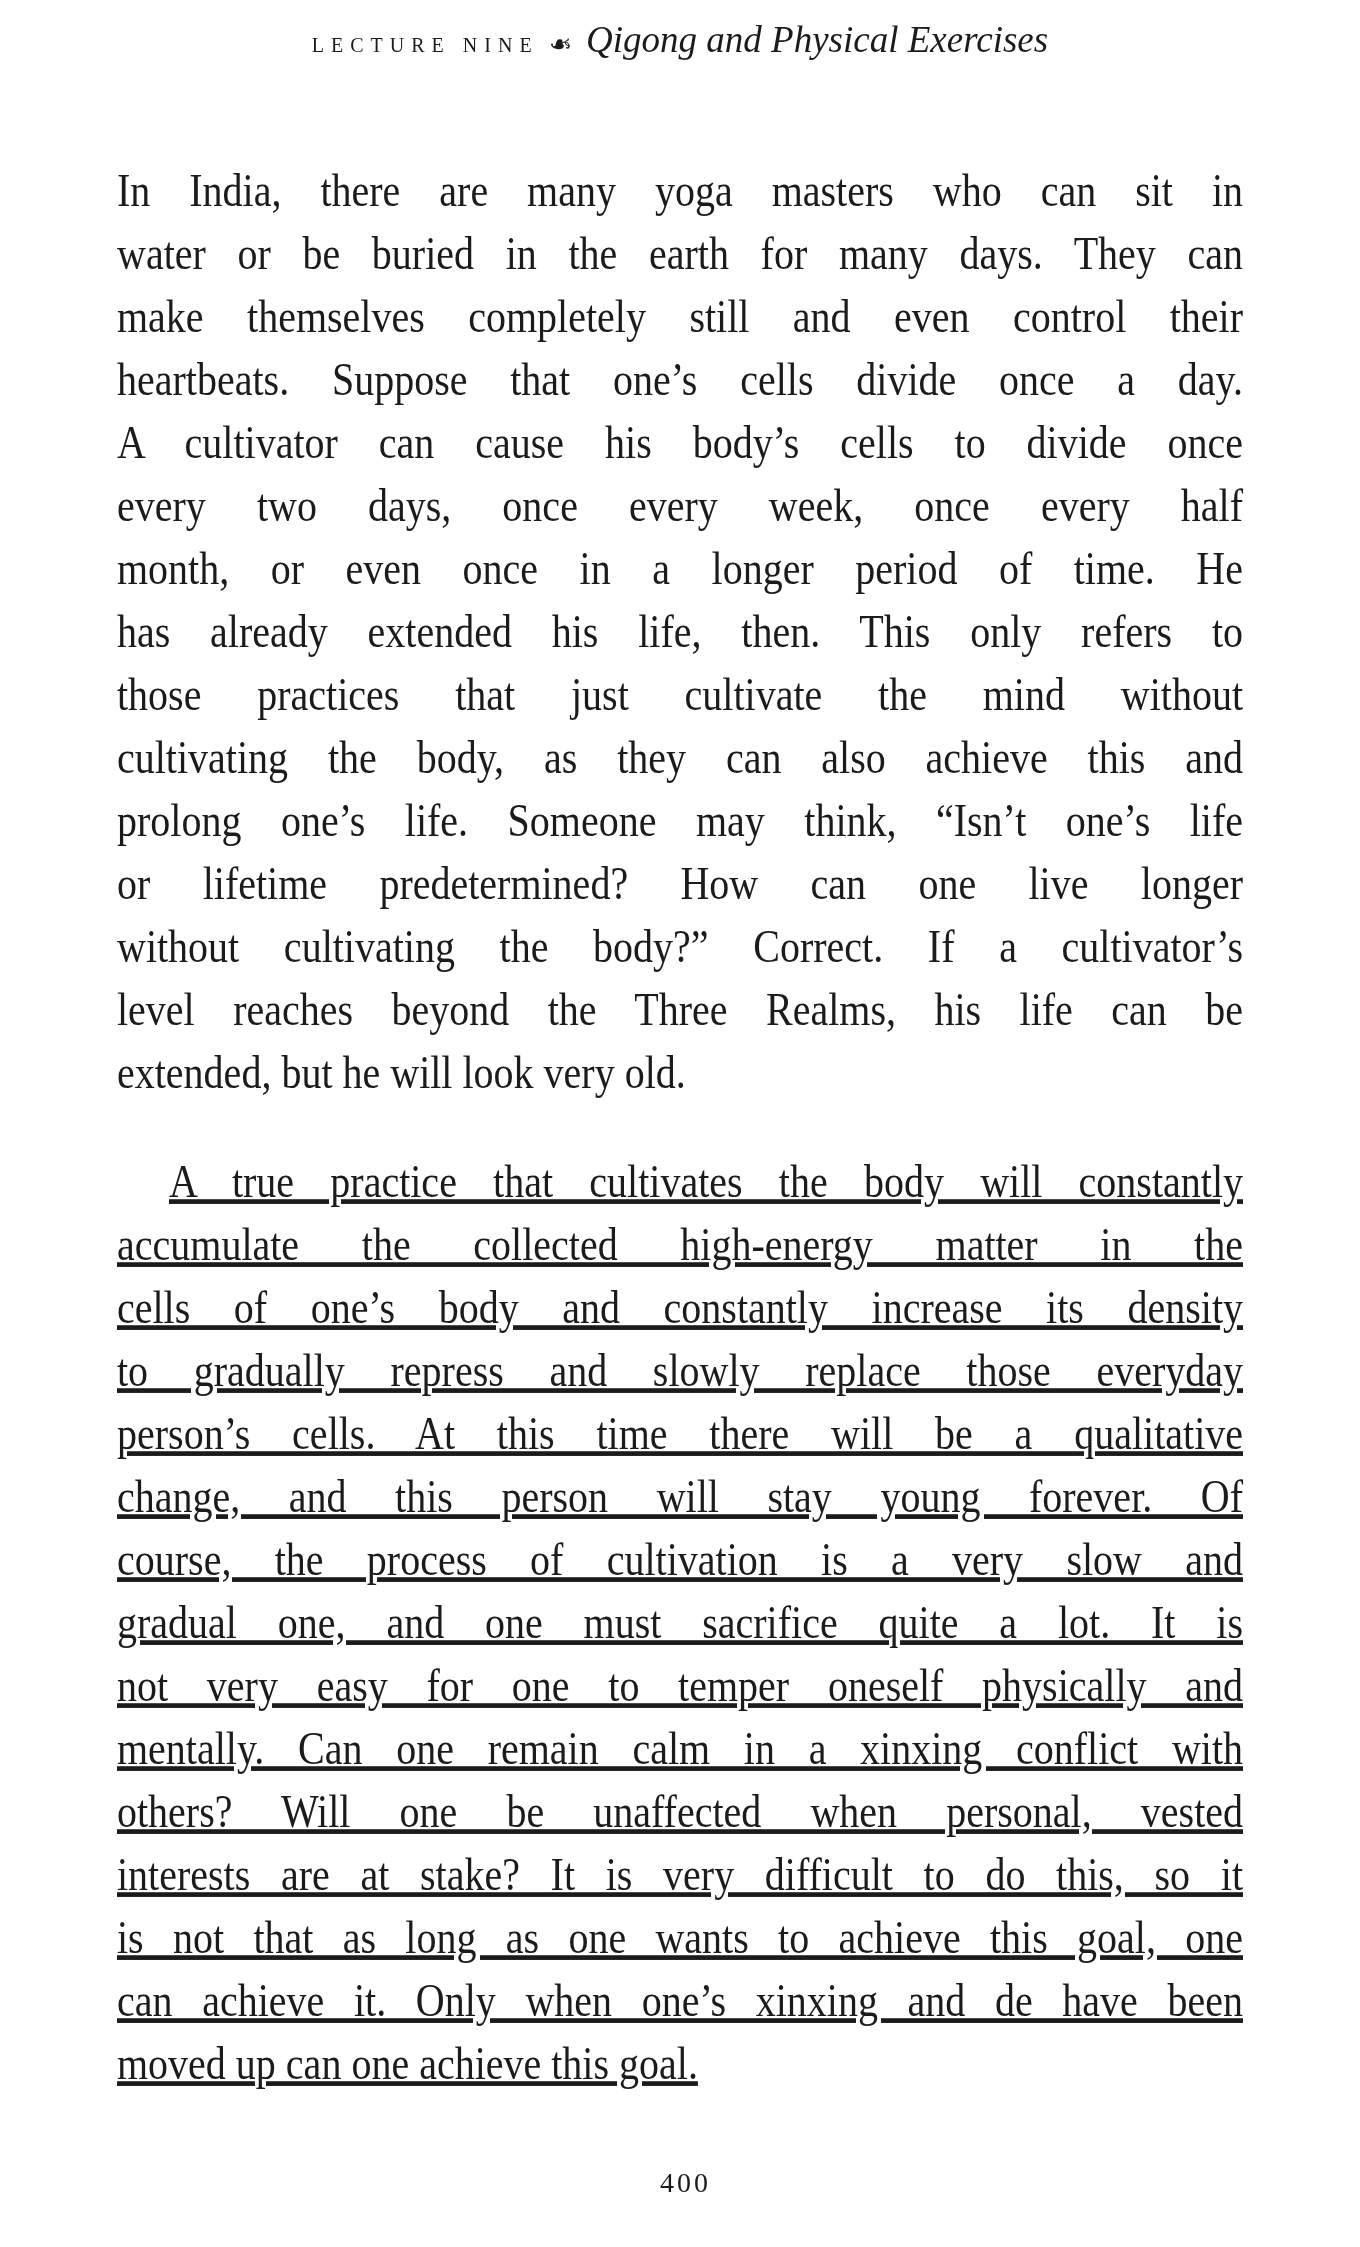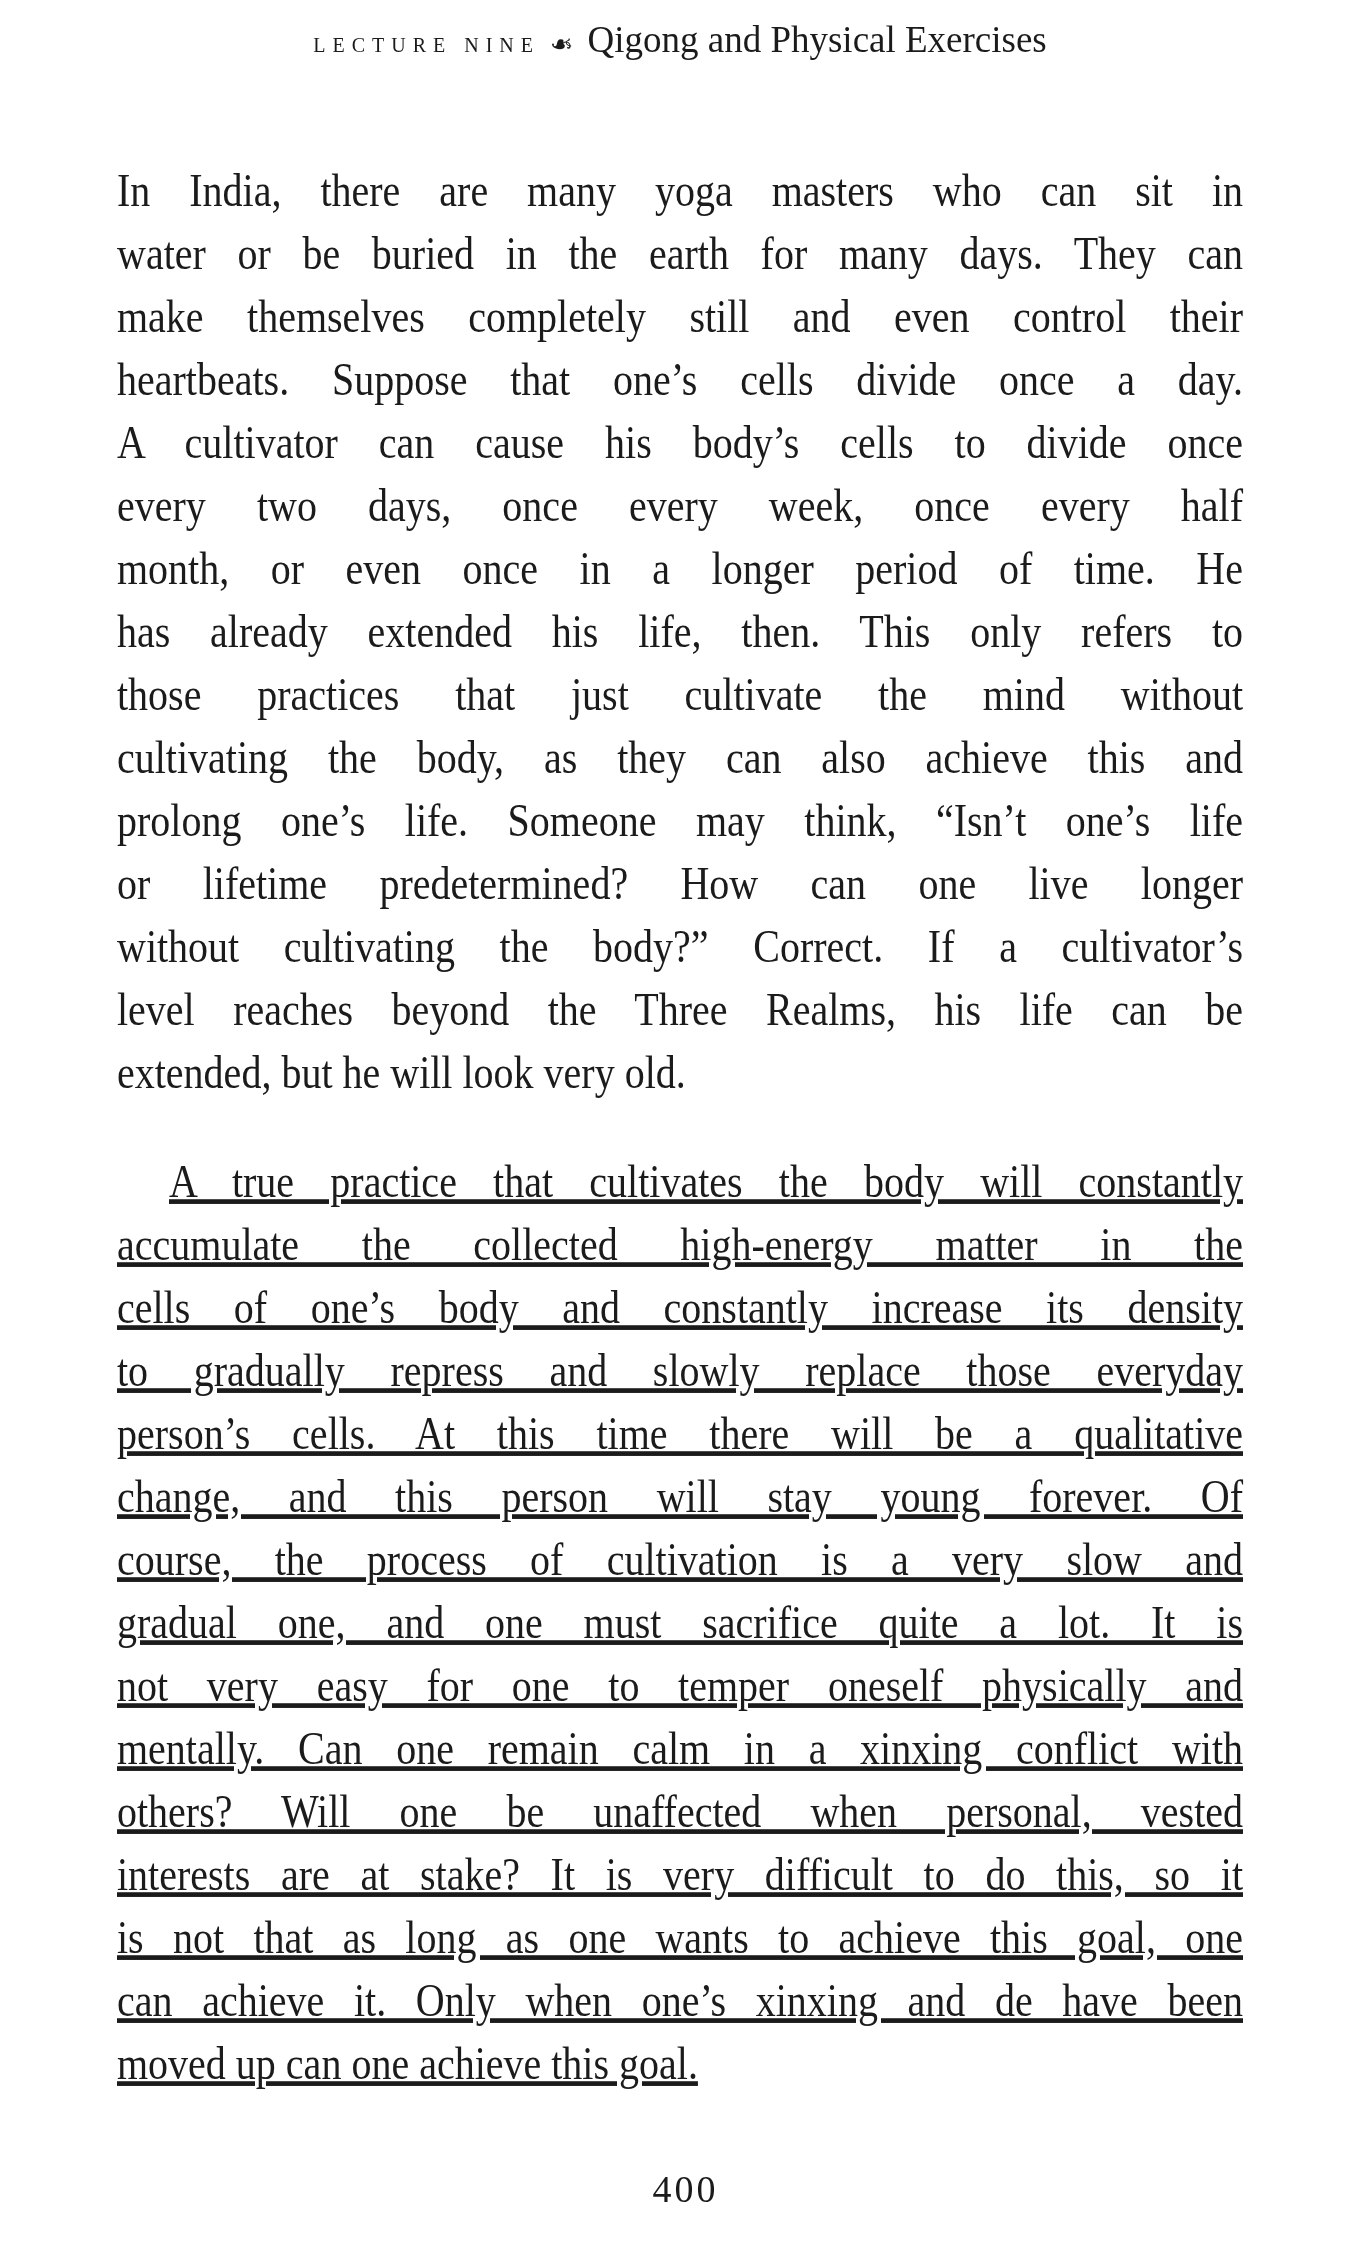--- a/index.html
+++ b/index.html
@@ -29,20 +29,21 @@
   }
   .running-head .ornament {
     font-family: "DejaVu Sans", "Liberation Serif", serif;
     font-size: 28px;
     margin: 0 10px 0 6px;
     display: inline-block;
     transform: scaleX(-1);
     vertical-align: -2px;
   }
   .running-head .chapter {
+    font-style: italic;
     font-size: 37px;
   }
   
   .body-text {
     width: 1126px;
     margin: 98px auto 0 auto;
   }
   .para { margin: 0; padding: 0; }
   .para + .para { margin-top: 46px; text-decoration: underline; }
   .line {
@@ -54,21 +55,21 @@
     transform: scaleY(1.18);
     transform-origin: 50% 55%;
     white-space: normal;
   }
   .line.indent { text-indent: 52px; }
   .line.last { text-align-last: left; }
   
   .folio {
     margin-top: 72px;
     text-align: center;
-    font-size: 38px;
+    font-size: 28px;
     letter-spacing: 3px;
     padding-left: 11px;
   }
 </style>
 </head>
 <body>
 
 <div class="page" style="background: rgb(255, 255, 255); color: rgb(27, 27, 27);">
 
   <header class="running-head">

